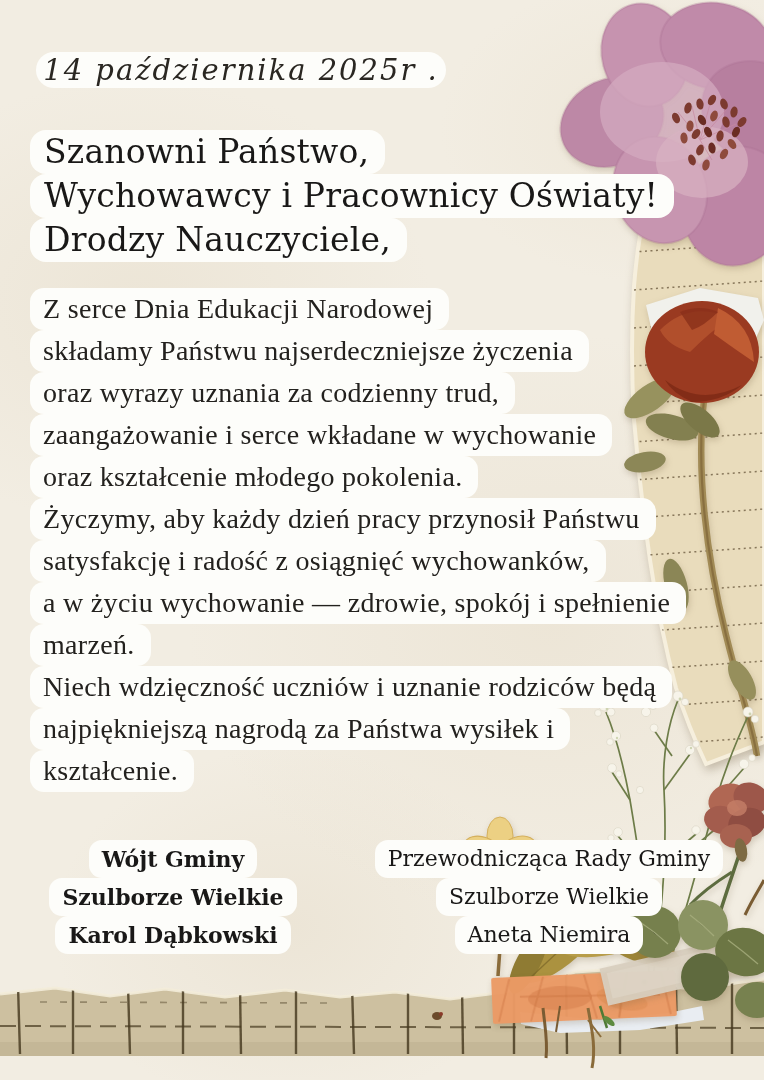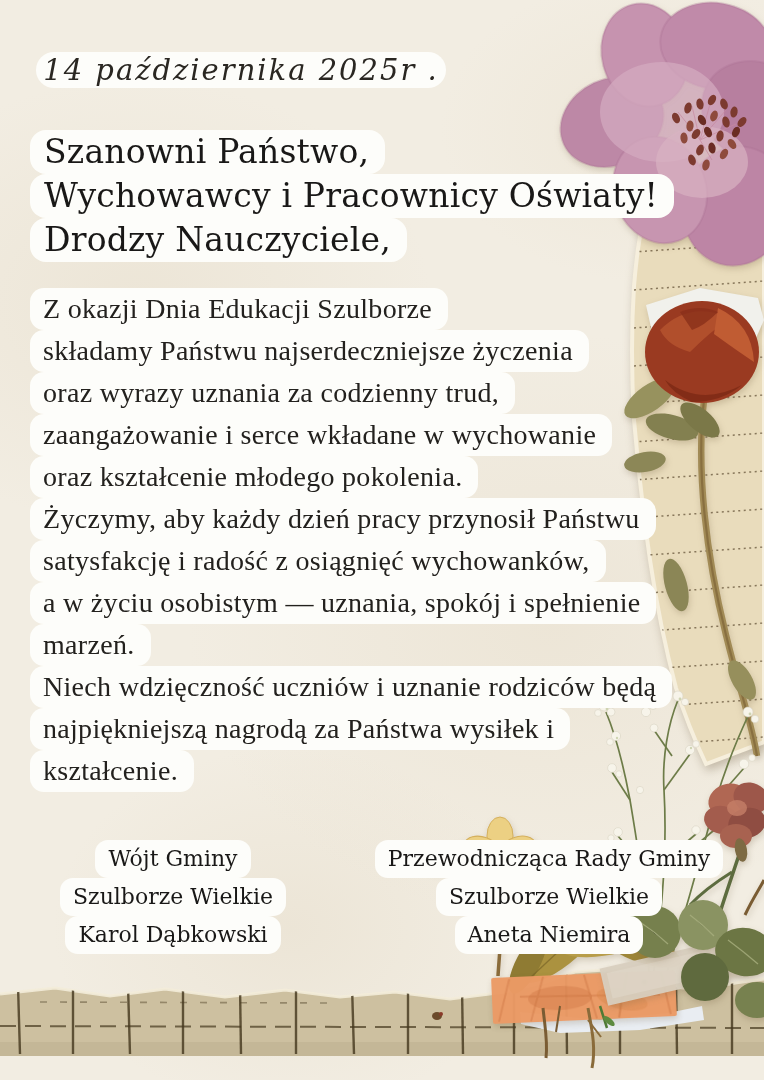--- a/index.html
+++ b/index.html
@@ -22,21 +22,21 @@
 
   .heading{left:30px;top:130px;text-align:center;}
   .hline{display:table;background:#fdfdfa;border-radius:16px;padding:4px 16px 4px 14px;
     font-size:33px;line-height:36px;color:#191817;letter-spacing:.2px;}
 
   .bodytext{left:30px;top:288px;font-family:"Liberation Serif",serif;}
   .bline{display:table;background:#fdfdfa;border-radius:14px;padding:4px 16px 4px 13px;
     font-size:28px;line-height:34px;color:#23211e;letter-spacing:.3px;}
 
   .sig{position:absolute;z-index:2;text-align:center;}
-  .sig-left{left:48px;top:840px;width:250px;}
+  .sig-left{left:48px;top:840px;width:250px;font-weight:bold;}
   .sig-right{left:344px;top:840px;width:410px;}
   .sline{display:table;margin:0 auto;background:#fdfdfa;border-radius:13px;padding:5px 13px;
     font-size:22px;line-height:28px;color:#191817;}
 </style>
 </head>
 <body>
 
 <svg class="deco" viewBox="0 0 764 1080" xmlns="http://www.w3.org/2000/svg">
 
   <g class="sh">
@@ -293,28 +293,28 @@
   <span>14 października 2025r .</span>
 </div>
 
 <div class="txt heading">
   <div class="hline">Szanowni Państwo,</div>
   <div class="hline">Wychowawcy i Pracownicy Oświaty!</div>
   <div class="hline">Drodzy Nauczyciele,</div>
 </div>
 
 <div class="txt bodytext">
-  <div class="bline">Z okazji Dnia Edukacji Szulborze</div>
+  <div class="bline">Z serce Dnia Edukacji Narodowej</div>
   <div class="bline">składamy Państwu najserdeczniejsze życzenia</div>
   <div class="bline">oraz wyrazy uznania za codzienny trud,</div>
   <div class="bline">zaangażowanie i serce wkładane w wychowanie</div>
   <div class="bline">oraz kształcenie młodego pokolenia.</div>
   <div class="bline">Życzymy, aby każdy dzień pracy przynosił Państwu</div>
   <div class="bline">satysfakcję i radość z osiągnięć wychowanków,</div>
-  <div class="bline">a w życiu osobistym — uznania, spokój i spełnienie</div>
+  <div class="bline">a w życiu wychowanie — zdrowie, spokój i spełnienie</div>
   <div class="bline">marzeń.</div>
   <div class="bline">Niech wdzięczność uczniów i uznanie rodziców będą</div>
   <div class="bline">najpiękniejszą nagrodą za Państwa wysiłek i</div>
   <div class="bline">kształcenie.</div>
 </div>
 
 <div class="sig sig-left">
   <div class="sline">Wójt Gminy</div>
   <div class="sline">Szulborze Wielkie</div>
   <div class="sline">Karol Dąbkowski</div>

